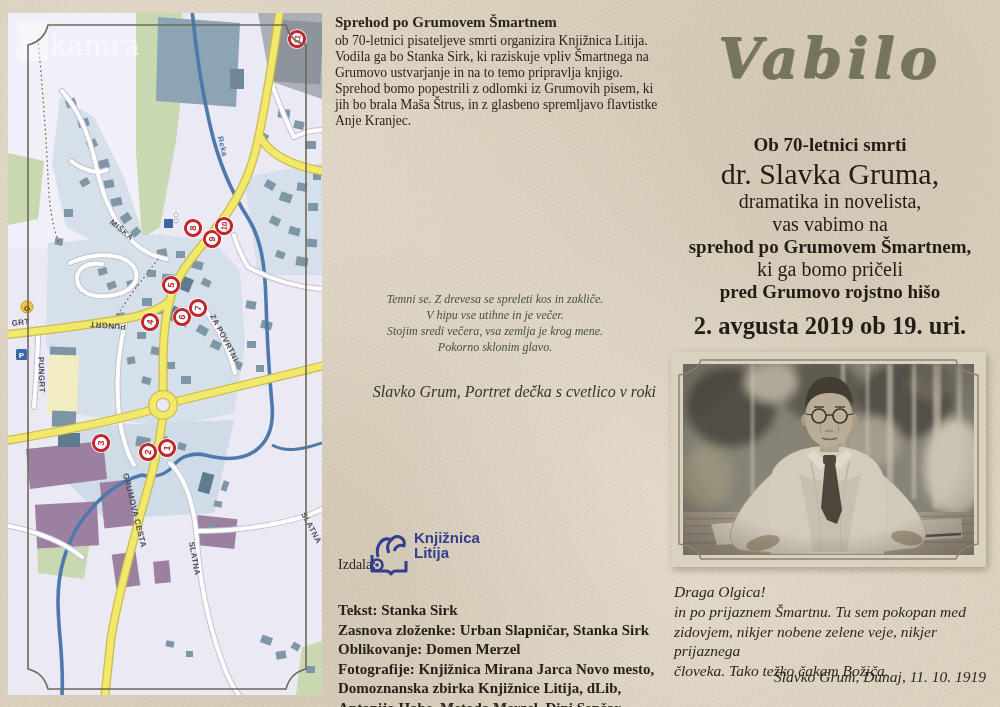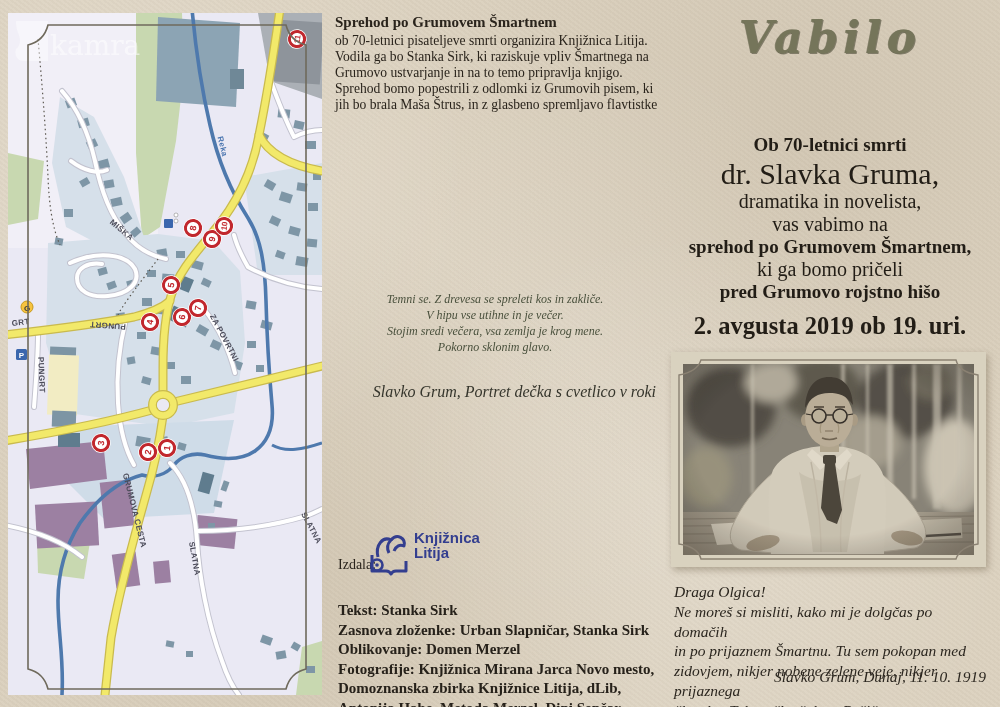--- a/index.html
+++ b/index.html
@@ -25,23 +25,23 @@
   .poem{left:330px;top:291px;width:330px;text-align:center;
         font-style:italic;font-weight:normal;font-size:12px;line-height:1.34;color:#49503c;}
   .poem-attr{left:330px;top:383px;width:326px;text-align:right;
         font-style:italic;font-size:16px;color:#35352c;}
   .publisher{left:338px;top:557px;font-size:14px;color:#2a241c;}
   .logo-box{left:366px;top:531px;width:130px;height:48px;display:flex;align-items:flex-start;}
   .logo-text{font-family:"Liberation Sans",sans-serif;font-weight:bold;color:#333e8f;
         font-size:15px;line-height:.98;margin-left:2px;}
   .credits{left:338px;top:601px;width:327px;font-size:15px;line-height:1.3;color:#26211a;font-weight:bold;}
   
-  .vabilo{left:660px;top:12px;width:340px;text-align:center;
+  .vabilo{left:660px;top:25px;width:340px;text-align:center;
         font-family:"DejaVu Serif",serif;font-style:italic;font-weight:bold;
-        font-size:44px;letter-spacing:5px;color:#75755a;
+        font-size:56px;letter-spacing:5px;color:#75755a;
         text-shadow:1px 1px 0 rgba(60,60,40,.55), -0.5px -0.5px 0 rgba(60,60,40,.4);}
   .invite{left:660px;top:134px;width:340px;text-align:center;color:#221d16;}
   .inv-b{font-weight:bold;font-size:19px;}
   .inv-name{font-weight:normal;font-size:30px;line-height:1.02;margin-top:3px;}
   .inv-r{font-size:20px;}
   .sp{}
   .inv-date{font-weight:bold;font-size:24.5px;margin-top:9px;}
   .photo-box{left:671px;top:352px;width:315px;height:215px;box-shadow:2px 3px 7px rgba(80,65,40,.35);}
   .letter{left:674px;top:582px;width:314px;font-style:italic;font-size:15.5px;line-height:1.28;color:#2b261f;}
   .letter-sig{left:674px;top:668px;width:312px;text-align:right;font-style:italic;font-size:15.5px;color:#2b261f;}
@@ -321,20 +321,21 @@
     </svg>
   </div>
 
   <div class="abs intro">
     <div class="t">Sprehod po Grumovem Šmartnem</div>
     <div class="l">ob 70-letnici pisateljeve smrti organizira Knjižnica Litija.</div>
     <div class="l">Vodila ga bo Stanka Sirk, ki raziskuje vpliv Šmartnega na</div>
     <div class="l">Grumovo ustvarjanje in na to temo pripravlja knjigo.</div>
     <div class="l">Sprehod bomo popestrili z odlomki iz Grumovih pisem, ki</div>
     <div class="l">jih bo brala Maša Štrus, in z glasbeno spremljavo flavtistke</div>
+    <div class="l">Anje Kranjec.</div>
   </div>
 
   <div class="abs poem">
     <div>Temni se. Z drevesa se spreleti kos in zakliče.</div>
     <div>V hipu vse utihne in je večer.</div>
     <div>Stojim sredi večera, vsa zemlja je krog mene.</div>
     <div>Pokorno sklonim glavo.</div>
   </div>
   <div class="abs poem-attr">Slavko Grum, Portret dečka s cvetlico v roki</div>
 
@@ -470,20 +471,19 @@
         <rect x="12" y="12" width="291" height="191" fill="url(#vig)"></rect>
         <rect x="12" y="12" width="291" height="191" fill="rgba(150,120,80,0.07)"></rect>
       </g>
 
       <path d="M30,8 H285 Q288,20 307,23 V192 Q289,195 285,207 H30 Q27,195 8,192 V23 Q26,20 30,8 Z" fill="none" stroke="#8a8172" stroke-width="1.4"></path>
     </svg>
   </div>
 
   <div class="abs letter">
     <div>Draga Olgica!</div>
-    <div>Ne moreš si misliti, kako mi je dolgčas po domačih</div>
     <div>in po prijaznem Šmartnu. Tu sem pokopan med</div>
     <div>zidovjem, nikjer nobene zelene veje, nikjer prijaznega</div>
     <div>človeka. Tako težko čakam Božiča.</div>
   </div>
   <div class="abs letter-sig">Slavko Grum, Dunaj, 11. 10. 1919</div>
 
 </div>
 
 </body></html>

